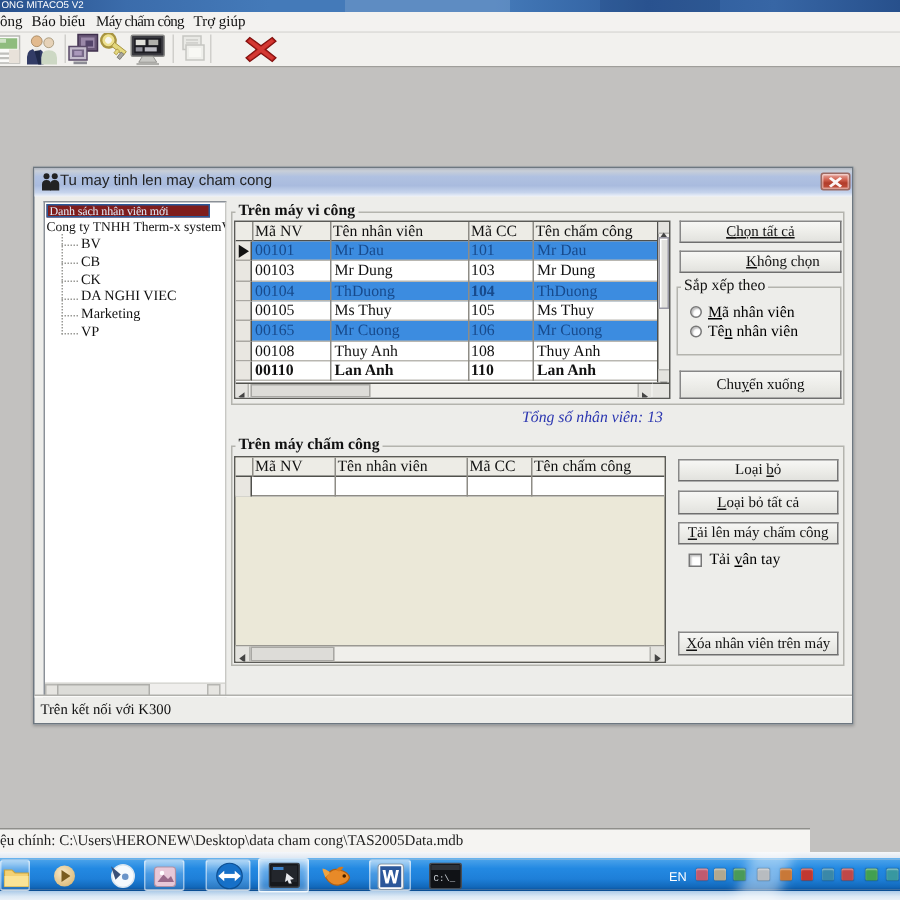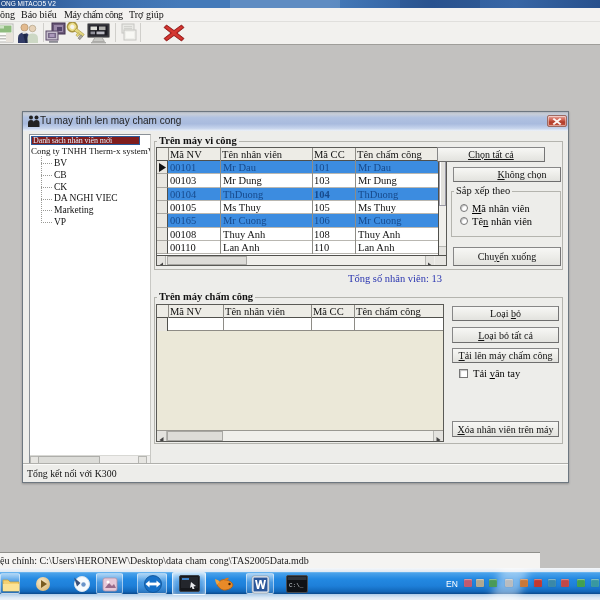--- a/index.html
+++ b/index.html
@@ -257,21 +257,21 @@
         <span class="a" style="left:190px;">Mr Cuong</span>
       </div>
   <div class="a" style="left:0;top:66.4px;width:11px;height:13.35px;background:#e9e7e1;border-right:1px solid #50504c;border-bottom:1px solid #aaa8a2;"></div>
   <div class="a" style="left:11px;top:79.8px;width:270px;height:13.35px;background:#fff;color:#111;font-size:10.5px;line-height:13.35px;white-space:nowrap;">
         <span class="a" style="left:2px;">00108</span>
         <span class="a" style="left:55px;">Thuy Anh</span>
         <span class="a" style="left:146px;">108</span>
         <span class="a" style="left:190px;">Thuy Anh</span>
       </div>
   <div class="a" style="left:0;top:79.8px;width:11px;height:13.35px;background:#e9e7e1;border-right:1px solid #50504c;border-bottom:1px solid #aaa8a2;"></div>
-  <div class="a" style="left:11px;top:93.1px;width:270px;height:13.35px;background:#fff;color:#111;font-size:10.5px;line-height:13.35px;white-space:nowrap;">
+  <div class="a" style="left:11px;top:93.1px;width:270px;height:13.35px;background:#fff;color:#111;font-size:10.5px;line-height:13.35px;white-space:nowrap;font-weight:bold;">
         <span class="a" style="left:2px;">00110</span>
         <span class="a" style="left:55px;">Lan Anh</span>
         <span class="a" style="left:146px;">110</span>
         <span class="a" style="left:190px;">Lan Anh</span>
       </div>
   <div class="a" style="left:0;top:93.1px;width:11px;height:13.35px;background:#e9e7e1;border-right:1px solid #50504c;border-bottom:1px solid #aaa8a2;"></div>
   <div class="a" style="left:11px;top:25.4px;width:270px;height:1px;background:#b9b7b1;"></div>
   <div class="a" style="left:11px;top:38.7px;width:270px;height:1px;background:#b9b7b1;"></div>
   <div class="a" style="left:11px;top:52.1px;width:270px;height:1px;background:#b9b7b1;"></div>
   <div class="a" style="left:11px;top:65.4px;width:270px;height:1px;background:#b9b7b1;"></div>
@@ -296,21 +296,21 @@
             <path d="M2 4.5 L6 1.5 L6 7.5 Z" fill="#444"></path>
           </svg></div>
         <div class="a" style="left:10px;top:0;width:80px;height:9px;background:#dddcd8;border:1px solid #a8a7a3;"></div>
         <div class="a" style="left:268px;top:0;width:9px;height:9px;background:#e4e3df;border-left:1px solid #b6b6b2;"><svg width="8" height="9" viewBox="0 0 8 9">
             <path d="M6 4.5 L2 1.5 L2 7.5 Z" fill="#444"></path>
           </svg></div>
       </div>
   <div class="a" style="left:278px;top:107px;width:11px;height:10px;background:#e6e5e1;border-top:1px solid #50504c;"></div>
  </div>
 
- <div class="a" style="left:232px;top:161px;width:280px;text-align:center;font-size:10.5px;color:#2a35b0;">Tổng số nhân viên: 13</div>
+ <div class="a" style="left:232px;top:161px;width:280px;text-align:center;font-size:10.5px;font-style:italic;color:#2a35b0;">Tổng số nhân viên: 13</div>
 
  <div class="gb" style="left:131px;top:185px;width:409px;height:147px;"></div>
  <div class="gbl" style="left:134px;top:179px;">Trên máy chấm công</div>
 
  <div class="a" id="t2" style="left:133px;top:192px;width:288px;height:138px;background:#ebe8d8;border:1px solid #5a5a56;overflow:hidden;">
   <div class="a" style="left:0;top:0;width:286px;height:13px;background:#edece6;border-bottom:1px solid #50504c;"></div>
   <div class="a" style="left:13px;top:0px;width:55px;height:13px;font-size:10.5px;line-height:13px;color:#111;white-space:nowrap;overflow:hidden;">Mã NV</div>
   <div class="a" style="left:68px;top:0px;width:88px;height:13px;font-size:10.5px;line-height:13px;color:#111;white-space:nowrap;overflow:hidden;">Tên nhân viên</div>
   <div class="a" style="left:156px;top:0px;width:43px;height:13px;font-size:10.5px;line-height:13px;color:#111;white-space:nowrap;overflow:hidden;">Mã CC</div>
   <div class="a" style="left:199px;top:0px;width:87px;height:13px;font-size:10.5px;line-height:13px;color:#111;white-space:nowrap;overflow:hidden;">Tên chấm công</div>
@@ -324,33 +324,33 @@
         <div class="a" style="left:0;top:0;width:10px;height:10px;background:#e4e3df;border-right:1px solid #b6b6b2;"><svg width="9" height="10" viewBox="0 0 9 10">
             <path d="M2.5 5 L6.5 2 L6.5 8 Z" fill="#444"></path>
           </svg></div>
         <div class="a" style="left:10px;top:0;width:56px;height:10px;background:#dddcd8;border:1px solid #a8a7a3;"></div>
         <div class="a" style="left:276px;top:0;width:10px;height:10px;background:#e4e3df;border-left:1px solid #b6b6b2;"><svg width="9" height="10" viewBox="0 0 9 10">
             <path d="M6.5 5 L2.5 2 L2.5 8 Z" fill="#444"></path>
           </svg></div>
       </div>
  </div>
 
- <div class="btn" style="left:414px;top:35px;width:108px;height:15px;line-height:14px;text-decoration:underline;"><u>C</u>họn tất cả</div>
+ <div class="btn" style="left:430px;top:35px;width:108px;height:15px;line-height:14px;text-decoration:underline;"><u>C</u>họn tất cả</div>
  <div class="btn" style="left:430px;top:55px;width:108px;height:15px;line-height:14px;padding-left:30px;"><u>K</u>hông chọn</div>
  <div class="gb" style="left:428px;top:79px;width:110px;height:46px;"></div>
  <div class="gbl" style="left:431px;top:73px;font-weight:normal;">Sắp xếp theo</div>
  <div class="a" style="left:437px;top:92px;width:8px;height:8px;border:1px solid #777;border-radius:50%;background:#fff;box-shadow:inset 1px 1px 1px rgba(0,0,0,.25);"></div>
  <div class="a" style="left:449px;top:91px;font-size:10.5px;text-align:center;"><u>M</u>ã nhân viên</div>
  <div class="a" style="left:437px;top:105px;width:8px;height:8px;border:1px solid #777;border-radius:50%;background:#fff;box-shadow:inset 1px 1px 1px rgba(0,0,0,.25);"></div>
  <div class="a" style="left:449px;top:104px;font-size:10.5px;">Tê<u>n</u> nhân viên</div>
  <div class="btn" style="left:430px;top:135px;width:108px;height:19px;line-height:18px;">Chu<u>y</u>ển xuống</div>
 
  <div class="btn" style="left:429px;top:194px;width:107px;height:15px;line-height:14px;">Loại <u>b</u>ỏ</div>
  <div class="btn" style="left:429px;top:215px;width:107px;height:16px;line-height:15px;"><u>L</u>oại bỏ tất cả</div>
  <div class="btn" style="left:429px;top:236px;width:107px;height:15px;line-height:14px;"><u>T</u>ải lên máy chấm công</div>
  <div class="a" style="left:436px;top:257px;width:9px;height:9px;border:1px solid #777;background:#fff;box-shadow:inset 1px 1px 1px rgba(0,0,0,.25);"></div>
  <div class="a" style="left:450px;top:256px;font-size:10.5px;">Tải <u>v</u>ân tay</div>
  <div class="btn" style="left:429px;top:309px;width:107px;height:16px;line-height:15px;"><u>X</u>óa nhân viên trên máy</div>
 
  <div class="a" style="left:0;top:351px;width:545px;height:1px;background:#b0b0ac;"></div>
  <div class="a" style="left:0;top:352px;width:545px;height:1px;background:#fbfbf9;"></div>
- <div class="a" style="left:4px;top:356px;font-size:9.8px;color:#111;">Tổng kết nối với K300</div>
+ <div class="a" style="left:4px;top:356px;font-size:9.8px;color:#111;">Trên kết nối với K300</div>
 </div>
 
 </body></html>

